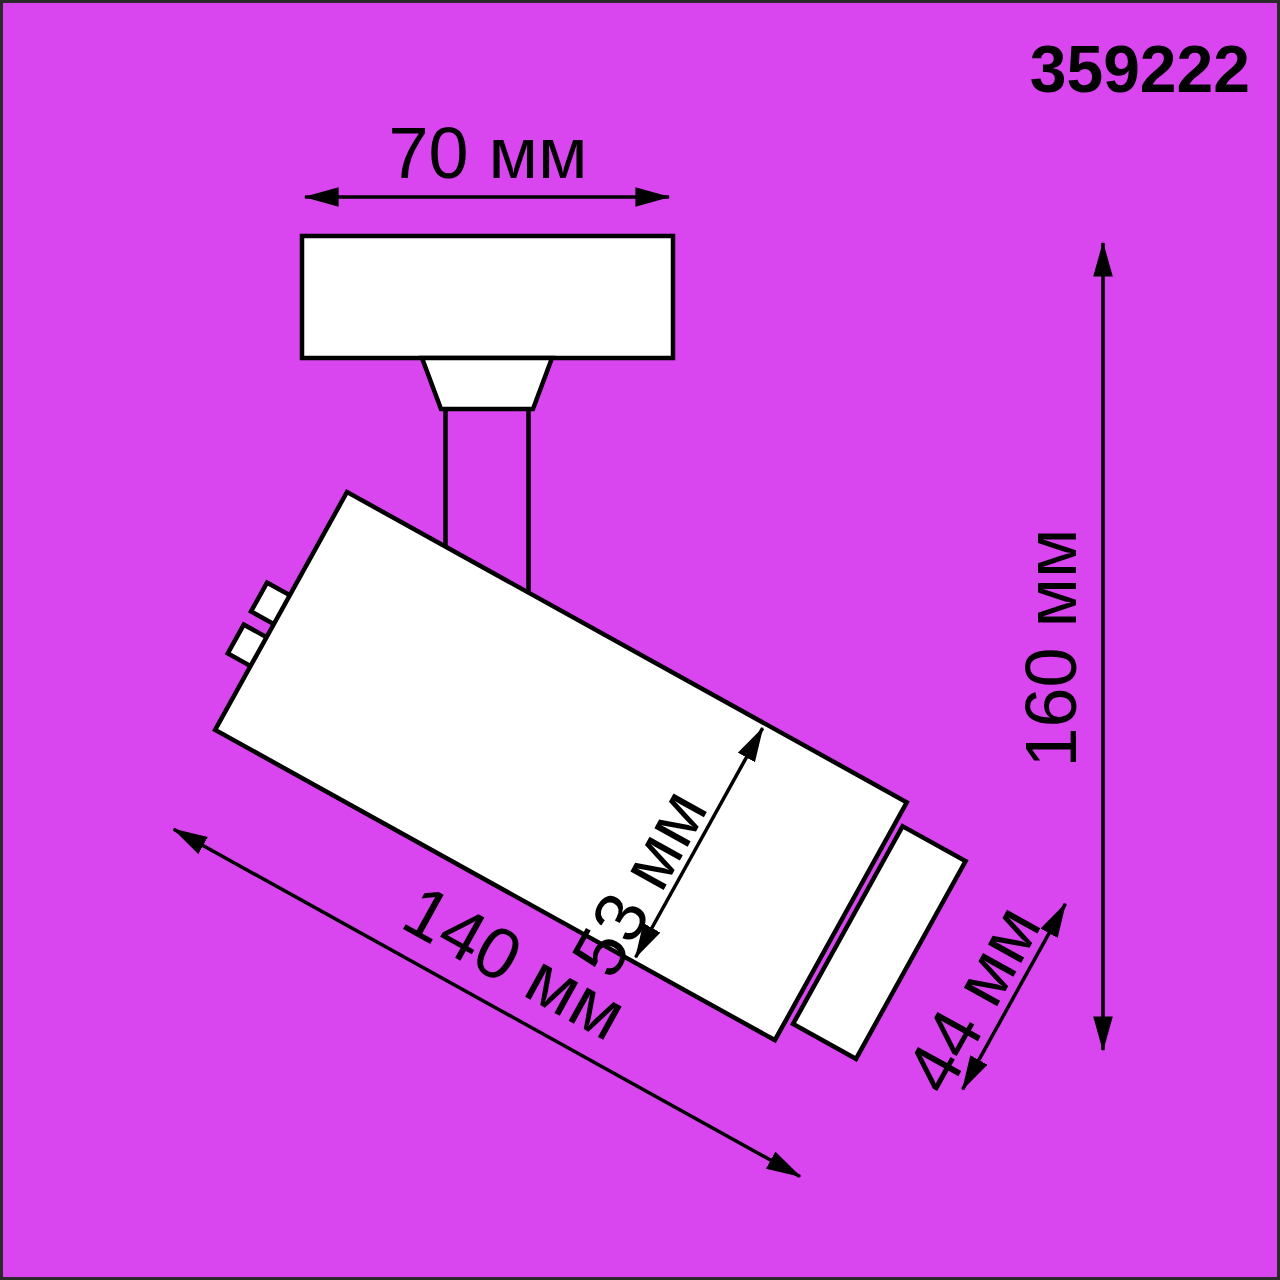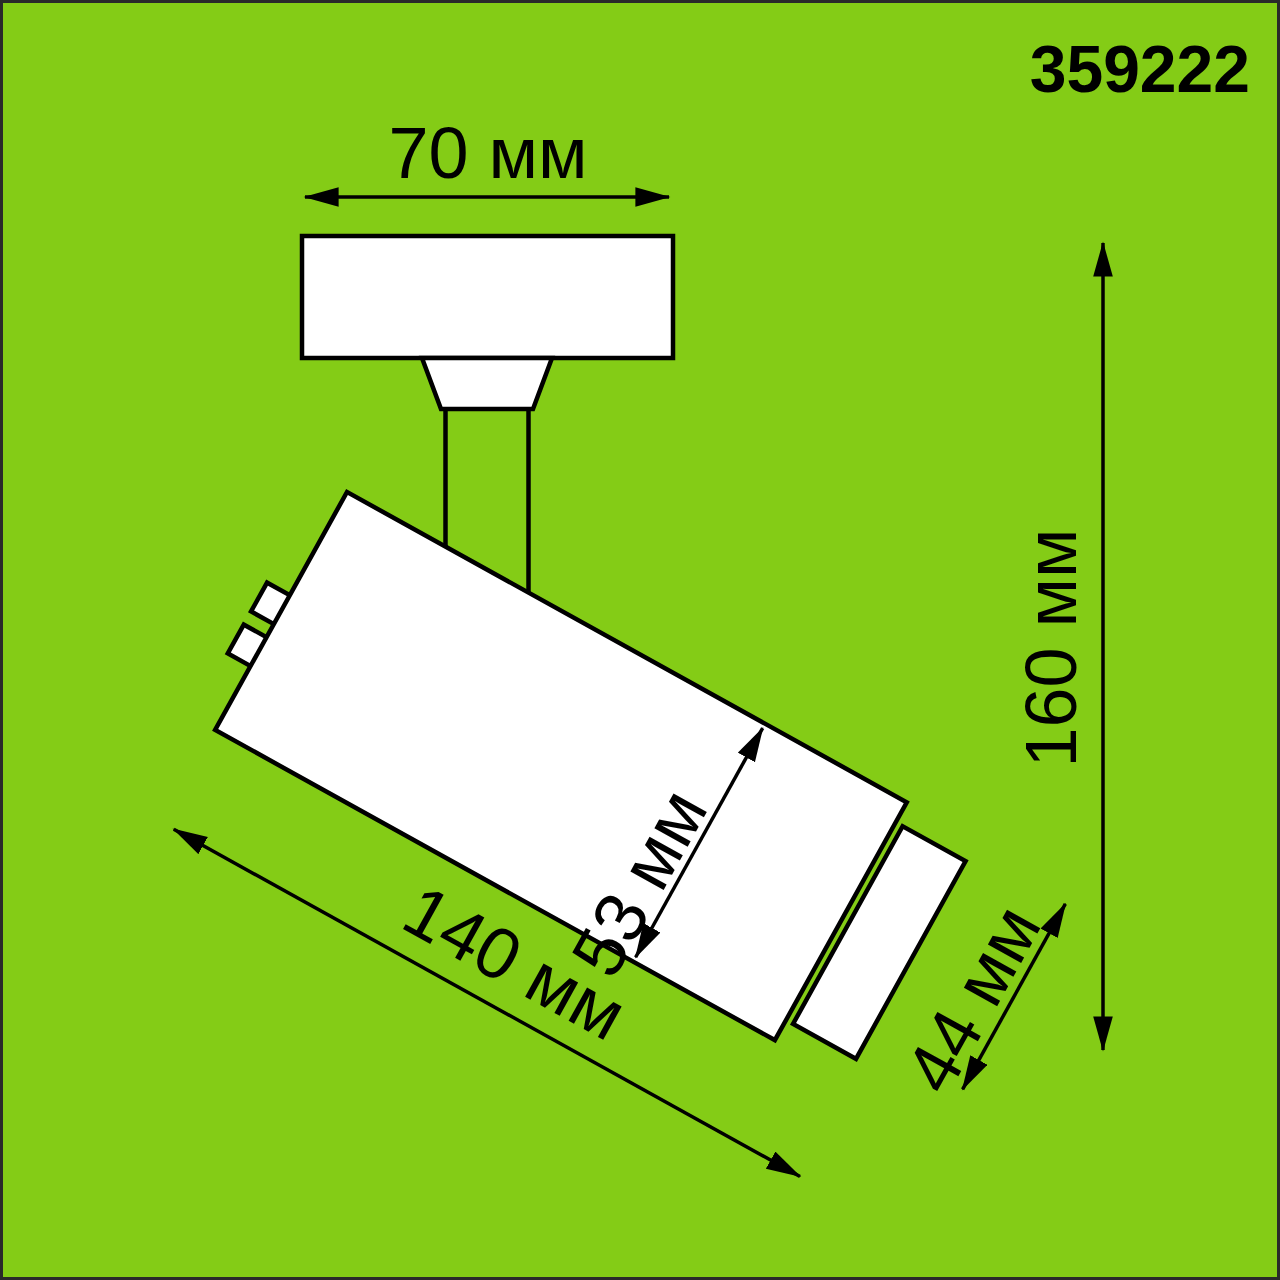--- a/index.html
+++ b/index.html
@@ -4,21 +4,21 @@
 <style>
   html, body {
     margin: 0;
     padding: 0;
     background: #ffffff;
   }
   .stage {
     position: relative;
     width: 1280px;
     height: 1280px;
-    background: #84cc16;
+    background: #d946ef;
     overflow: hidden;
   }
   svg.drawing {
     display: block;
     width: 1280px;
     height: 1280px;
   }
   .outline {
     fill: #ffffff;
     stroke: #000000;

